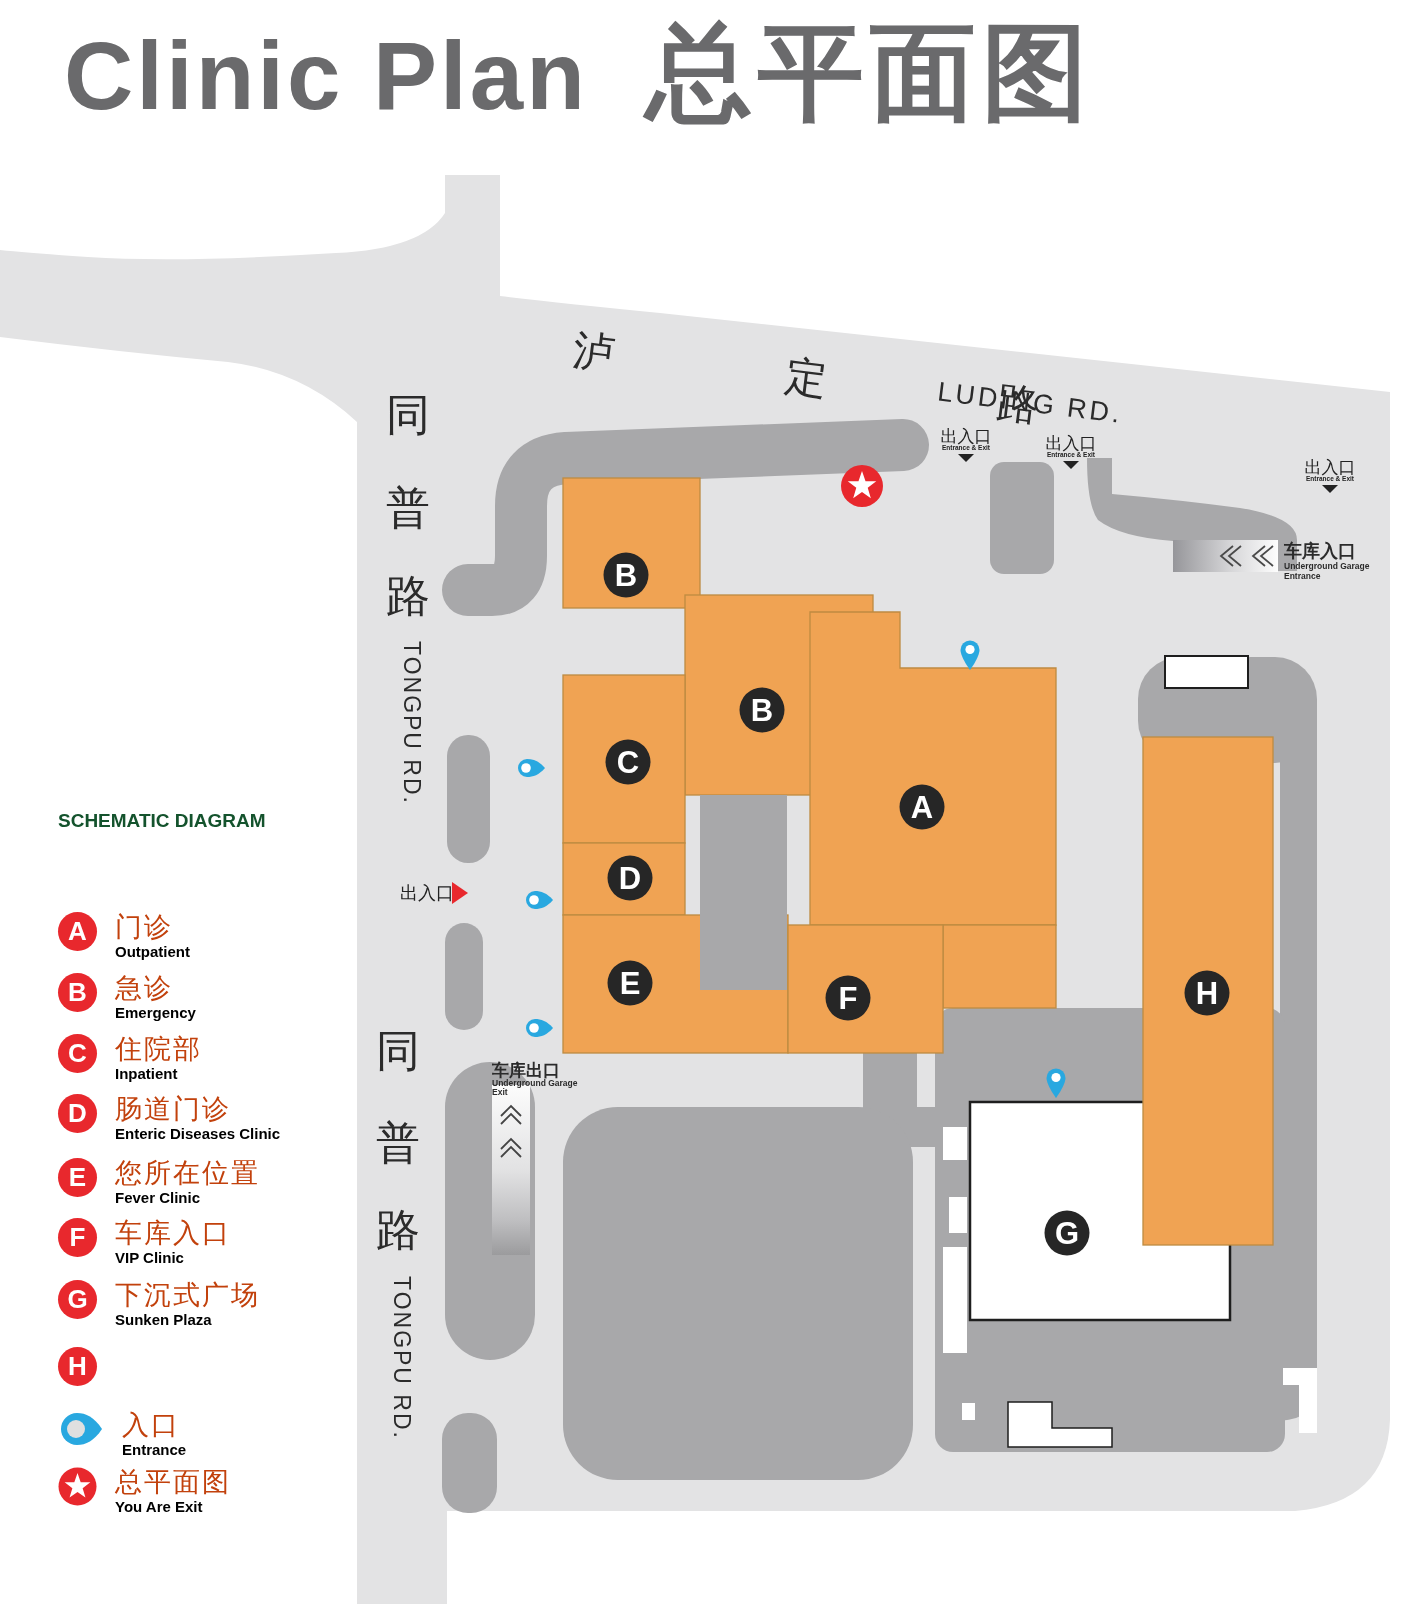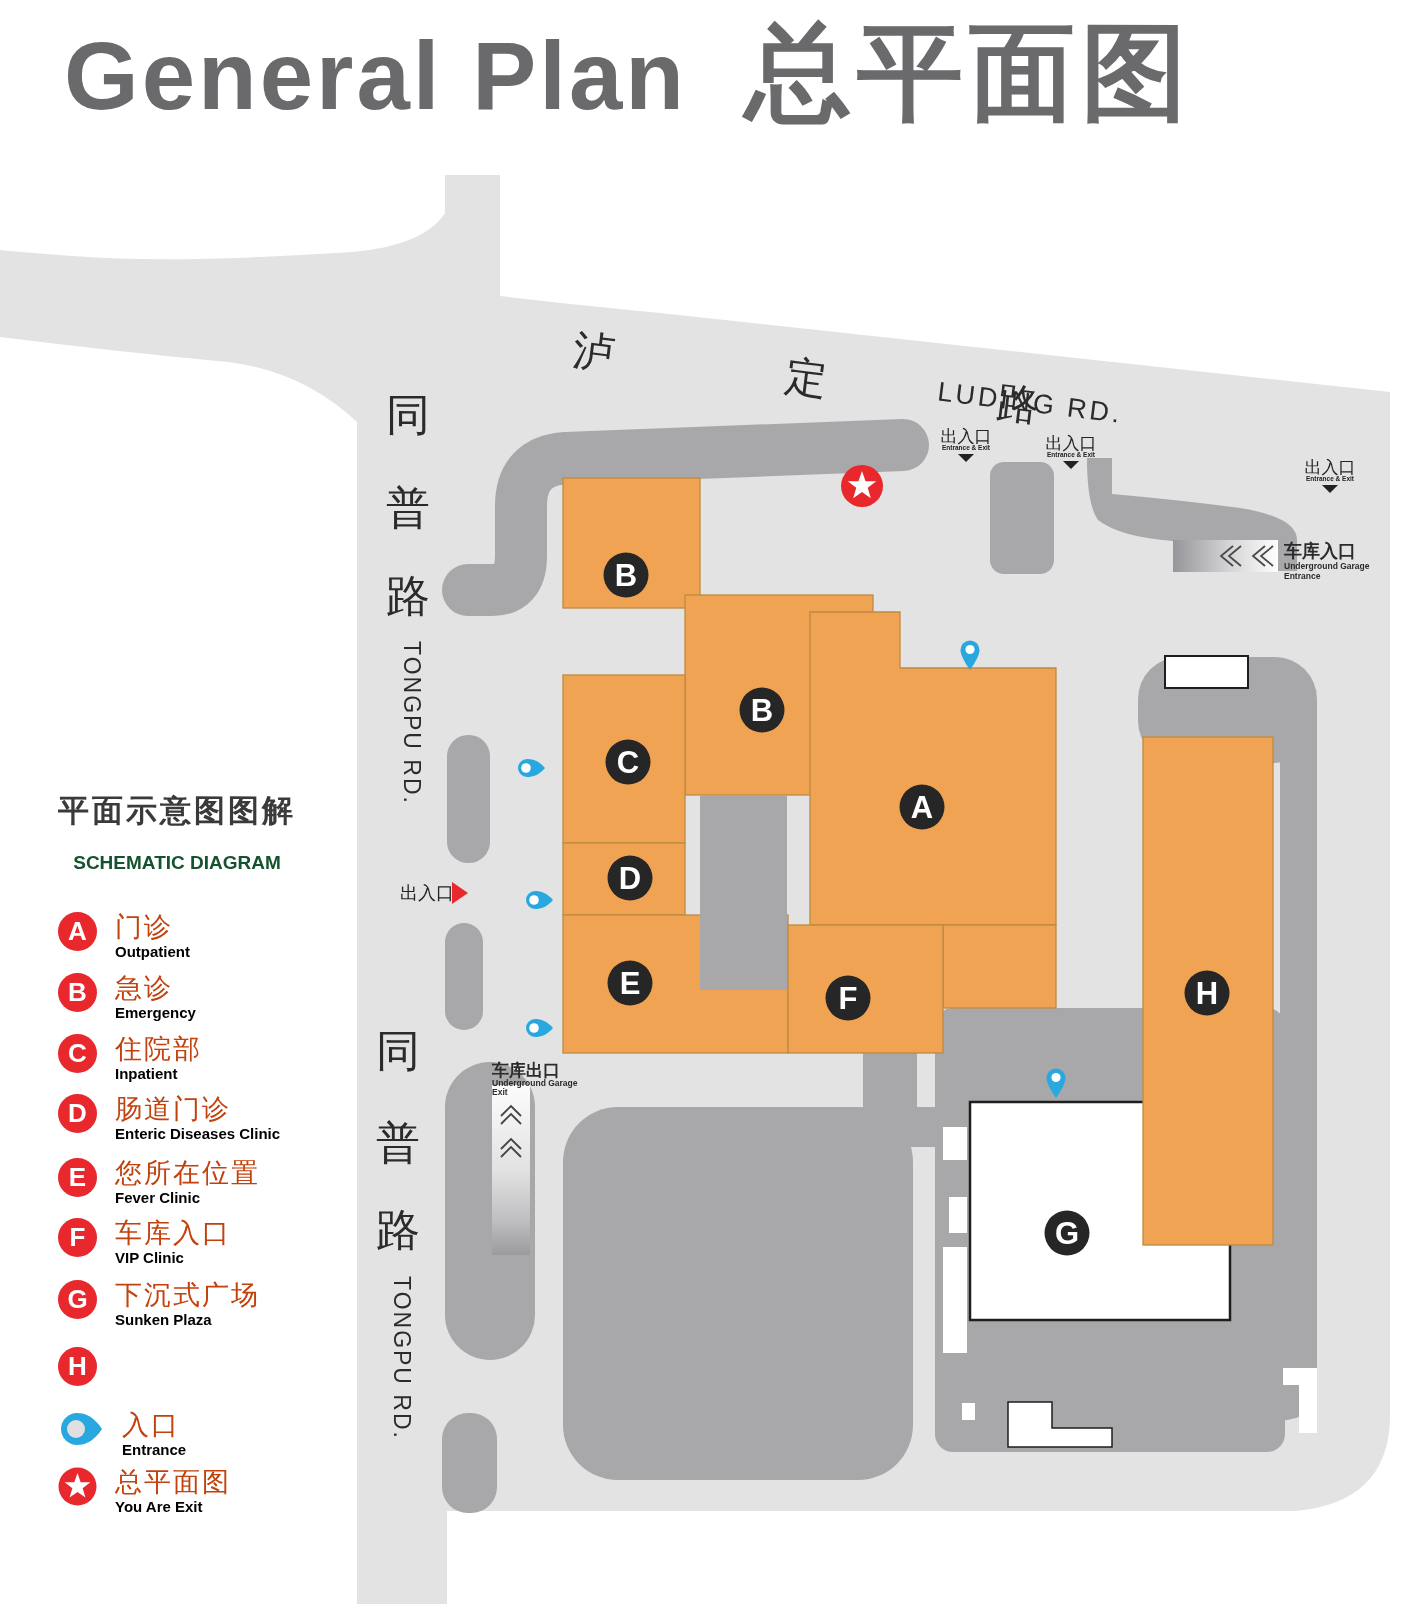--- a/index.html
+++ b/index.html
@@ -15,21 +15,21 @@
   .legend-title .en{font-size:19px;font-weight:bold;margin-top:20px;color:#14532d;text-align:center;}
   .legend-row{position:absolute;left:58px;display:flex;align-items:flex-start;gap:18px;}
   .legend-badge{width:39px;height:39px;border-radius:50%;background:#E8282D;color:#fff;display:flex;align-items:center;justify-content:center;font-size:26px;font-weight:bold;flex:0 0 39px;}
   .legend-text .zh{font-size:27px;color:#c2410c;letter-spacing:2px;line-height:30px;}
   .legend-text .en{font-size:15px;font-weight:bold;color:#000000;margin-top:1px;}
 </style>
 </head>
 <body>
 
 <div class="title-bar">
-  <span class="title-en">General Plan</span>
+  <span class="title-en">Clinic Plan</span>
   <span class="title-zh">总平面图</span>
 </div>
 
 <div class="map-wrap">
 <svg width="1417" height="1429" viewBox="0 175 1417 1429">
   <defs>
     <linearGradient id="gradH" x1="0" y1="0" x2="1" y2="0">
       <stop offset="0" stop-color="#96969A"></stop>
           <stop offset="0.55" stop-color="#D6D6D8"></stop>
           <stop offset="1" stop-color="#FDFDFD"></stop>
@@ -209,21 +209,20 @@
     <g transform="translate(1207,993)">
           <circle r="22.5" fill="#262626"></circle>
           <text y="11" fill="#fff">H</text>
         </g>
   </g>
 </svg>
 </div>
 
 <div class="legend">
   <div class="legend-title">
-    <div class="zh">平面示意图图解</div>
     <div class="en">SCHEMATIC DIAGRAM</div>
   </div>
 
   <div class="legend-row" style="top:912px">
     <div class="legend-badge">A</div>
     <div class="legend-text">
         <div class="zh">门诊</div>
         <div class="en">Outpatient</div>
       </div>
   </div>

